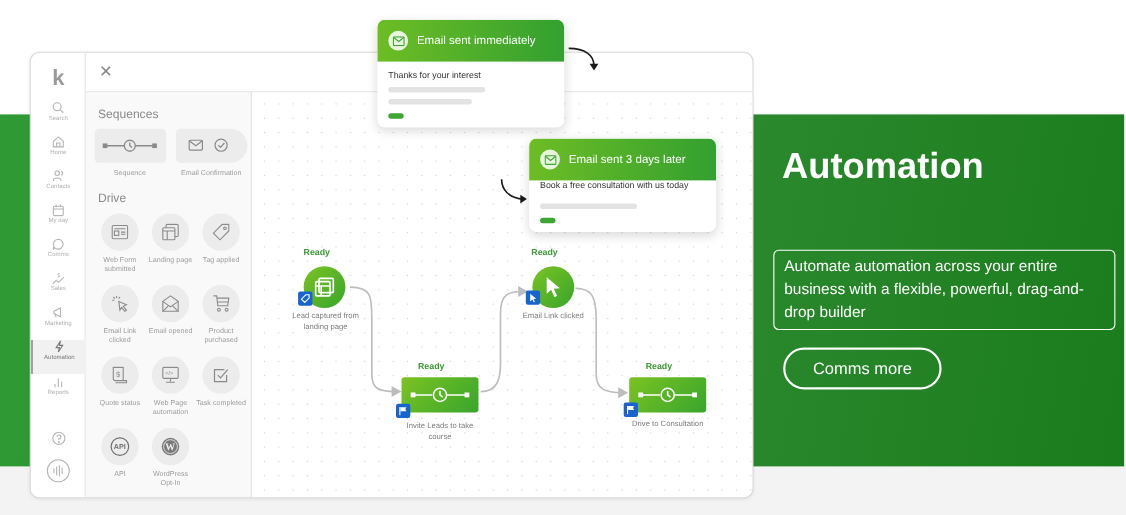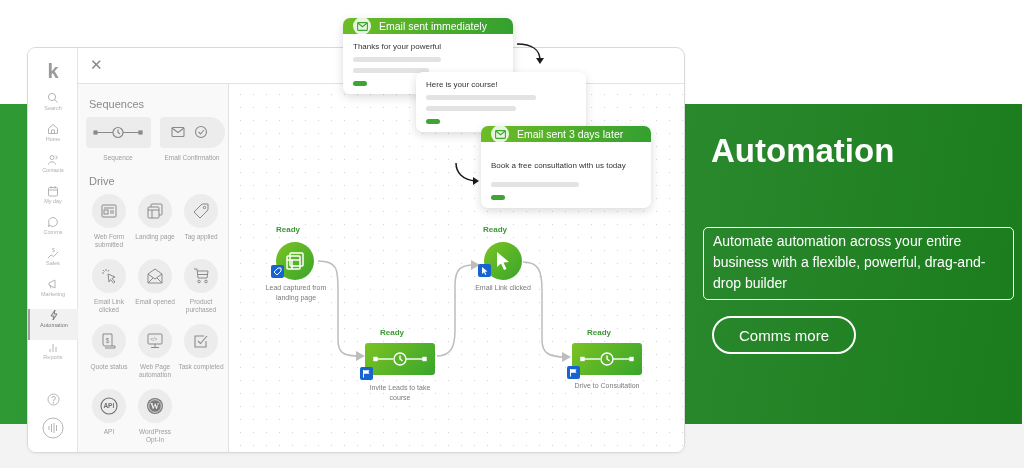--- a/index.html
+++ b/index.html
@@ -44,21 +44,21 @@
   .ready { position: absolute; font-size: 8px; font-weight: bold; color: #3a9a34; text-align: left; }
   .node-circle { position: absolute; width: 38px; height: 38px; border-radius: 50%;
     background: linear-gradient(135deg, #7bc322, #38a52c); display: flex; align-items: center; justify-content: center; }
   .node-rect { position: absolute; width: 70px; height: 32px; border-radius: 3px;
     background: linear-gradient(135deg, #7bc322, #38a52c); display: flex; align-items: center; justify-content: center; }
   .badge { position: absolute; width: 13px; height: 13px; background: #1763d0; border-radius: 2px; display: flex; align-items: center; justify-content: center; }
   .node-lbl { position: absolute; font-size: 7px; color: #7b7b7b; text-align: center; line-height: 10px; }
 
   
   .email { position: absolute; width: 170px; background: #fff; border-radius: 7px; box-shadow: 0 3px 10px rgba(0,0,0,0.15); overflow: hidden; }
-  .email .hdr { height: 16px; background: linear-gradient(90deg, #6dbd24, #33a030); display: flex; align-items: center; padding-left: 10px; }
+  .email .hdr { height: 38px; background: linear-gradient(90deg, #6dbd24, #33a030); display: flex; align-items: center; padding-left: 10px; }
   .email .hdr .ic { width: 18px; height: 18px; border-radius: 50%; background: rgba(255,255,255,0.85); display: flex; align-items: center; justify-content: center; margin-right: 8px; }
   .email .hdr .ht { color: #fff; font-size: 10.5px; }
   .email .body { padding: 8px 10px; }
   .email .bt { font-size: 8px; color: #333; }
   .bar { height: 5px; background: #e3e3e3; border-radius: 3px; margin-top: 6px; }
   .pill { width: 14px; height: 5px; background: #3ea434; border-radius: 3px; margin-top: 8px; }
 
   
   .hero-title { position: absolute; left: 711px; top: 132px; color: #fff; font-size: 33px; font-weight: bold; line-height: 38px; }
   .hero-box { position: absolute; left: 703px; top: 227px; width: 311px; height: 73px; border: 1.5px solid #fff; border-radius: 5px; padding: 3px 9px; color: #fff; font-size: 14px; line-height: 21px; }
@@ -403,47 +403,41 @@
   <div class="hdr">
     <span class="ic">
         <svg width="11" height="9" viewBox="0 0 11 9" fill="none" stroke="#3ea434" stroke-width="1.1">
           <rect x="0.6" y="0.6" width="9.8" height="7.8" rx="0.8"></rect>
           <path d="M0.8 1 L5.5 4.8 L10.2 1"></path>
         </svg>
       </span>
     <span class="ht">Email sent immediately</span>
   </div>
   <div class="body">
-    <div class="bt">Thanks for your powerful</div>
+    <div class="bt">Thanks for your interest</div>
     <div class="bar" style="width:88px"></div>
     <div class="bar" style="width:76px"></div>
     <div class="pill"></div>
   </div>
 </div>
 
 <div class="email" style="left:416px; top:72px">
-  <div class="body">
-    <div class="bt">Here is your course!</div>
-    <div class="bar" style="width:110px"></div>
-    <div class="bar" style="width:90px"></div>
-    <div class="pill"></div>
-  </div>
 </div>
 
 <div class="email" style="left:481px; top:126px">
   <div class="hdr">
     <span class="ic">
         <svg width="11" height="9" viewBox="0 0 11 9" fill="none" stroke="#3ea434" stroke-width="1.1">
           <rect x="0.6" y="0.6" width="9.8" height="7.8" rx="0.8"></rect>
           <path d="M0.8 1 L5.5 4.8 L10.2 1"></path>
         </svg>
       </span>
     <span class="ht">Email sent 3 days later</span>
   </div>
-  <div class="body" style="padding-top:19px">
+  <div class="body" style="padding-top:0">
     <div class="bt">Book a free consultation with us today</div>
     <div class="bar" style="width:88px; margin-top:12px"></div>
     <div class="pill"></div>
   </div>
 </div>
 
 <div class="hero-title">
   <div>Automation</div>
 </div>
 <div class="hero-box">Automate automation across your entire business with a flexible, powerful, drag-and-drop builder</div>

